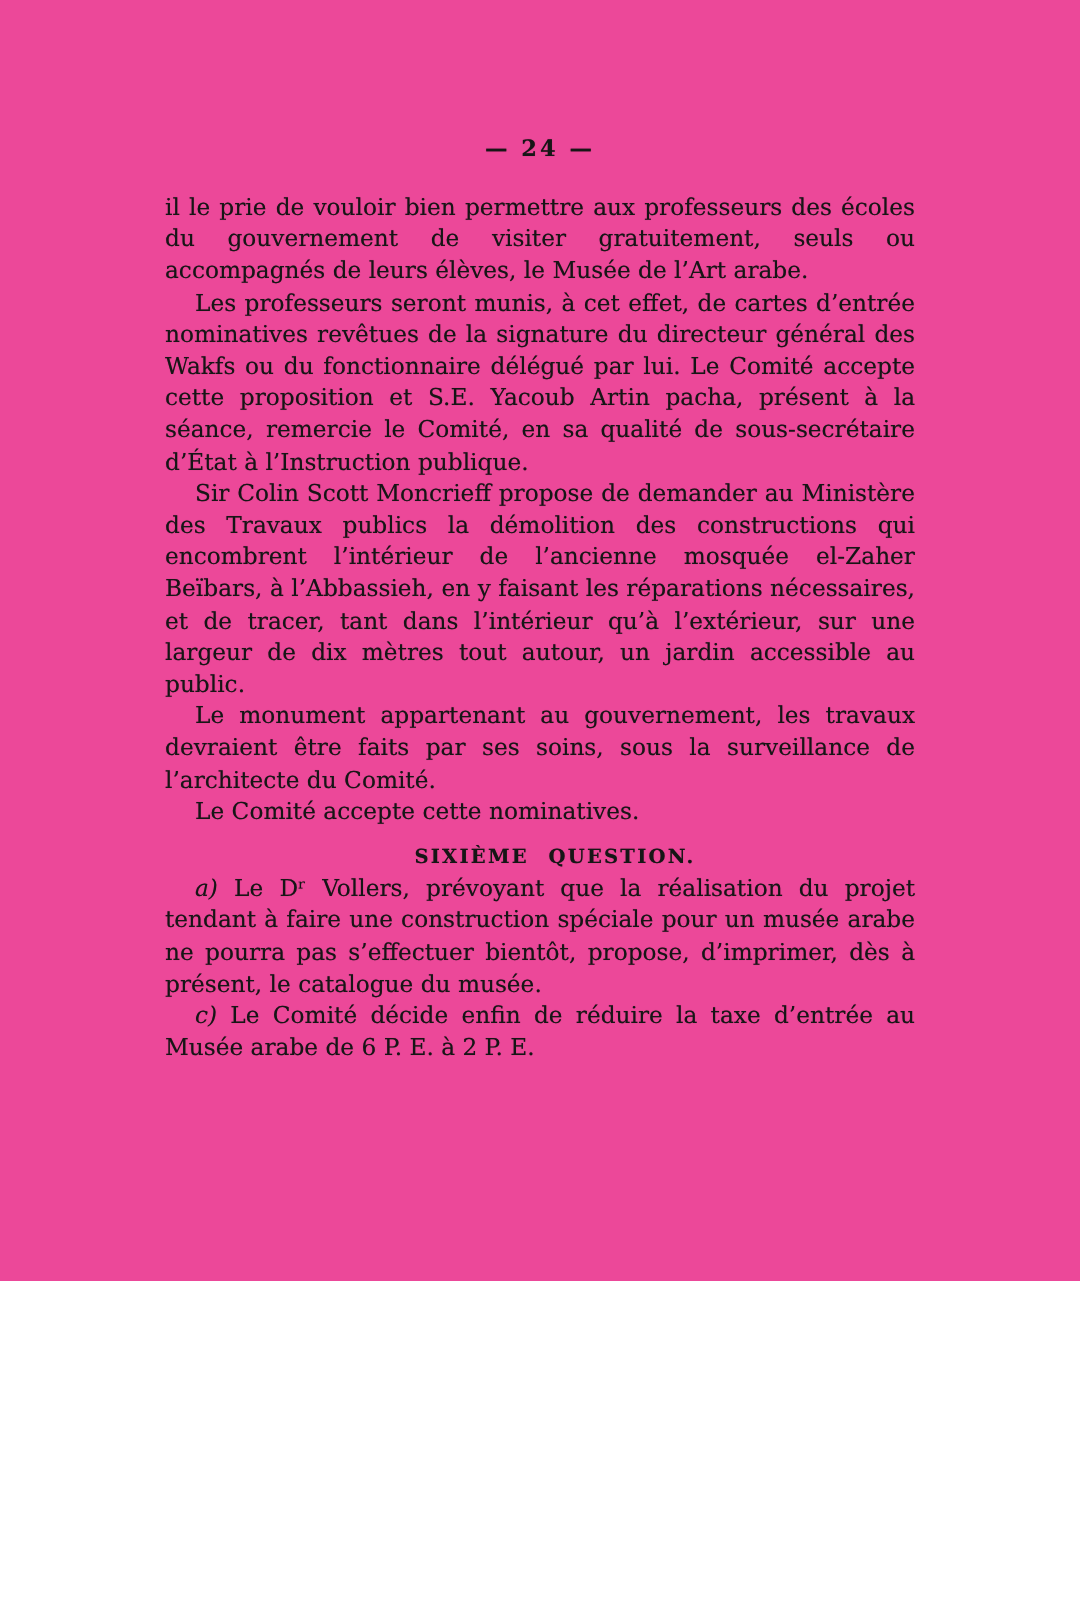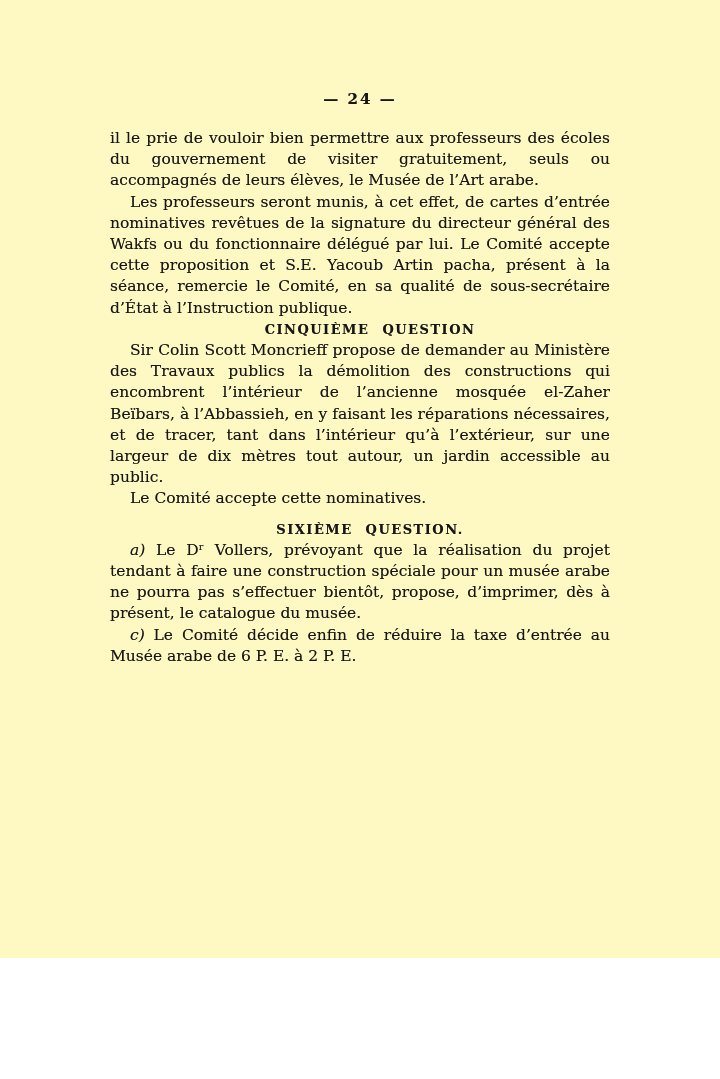--- a/index.html
+++ b/index.html
@@ -1,20 +1,20 @@
 <!DOCTYPE html>
 <html lang="fr"><head>
 <meta charset="utf-8">
 <style>
   html, body { margin: 0; padding: 0; background: #ffffff; }
   .page {
     position: relative;
     width: 720px;
-    height: 958px;
-    background: #fef9c3;
+    height: 854px;
+    background: #ec4899;
     font-family: "DejaVu Serif", "Liberation Serif", serif;
     color: #161616;
     overflow: hidden;
   }
   .pageno {
     position: absolute;
     top: 90px;
     left: 0;
     width: 100%;
     text-align: center;
@@ -56,24 +56,24 @@
 <div class="page">
 
   <div class="pageno">— 24 —</div>
 
   <div class="text-block">
 
     <p class="no-indent"><span>il le prie de vouloir bien permettre aux professeurs des écoles du gouvernement de visiter gratuitement, seuls ou accompagnés de leurs élèves, le Musée de l’Art arabe.</span></p>
 
     <p><span>Les professeurs seront munis, à cet effet, de cartes d’entrée nominatives revêtues de la signature du directeur général des Wakfs ou du fonctionnaire délégué par lui. Le Comité accepte cette proposition et S.E. Yacoub Artin pacha, présent à la séance, remercie le Comité, en sa qualité de sous-secrétaire d’État à l’Instruction publique.</span></p>
 
-    <p class="qheading">CINQUIÈME QUESTION</p>
 
     <p><span>Sir Colin Scott Moncrieff propose de demander au Ministère des Travaux publics la démolition des constructions qui encombrent l’intérieur de l’ancienne mosquée el-Zaher Beïbars, à l’Abbassieh, en y faisant les réparations nécessaires, et de tracer, tant dans l’intérieur qu’à l’extérieur, sur une largeur de dix mètres tout autour, un jardin accessible au public.</span></p>
 
+    <p><span>Le monument appartenant au gouvernement, les travaux devraient être faits par ses soins, sous la surveillance de l’architecte du Comité.</span></p>
 
     <p><span>Le Comité accepte cette nominatives.</span></p>
 
     <p class="qheading second">SIXIÈME QUESTION.</p>
 
     <p><span class="marker">a)</span> <span>Le Dʳ Vollers, prévoyant que la réalisation du projet tendant à faire une construction spéciale pour un musée arabe ne pourra pas s’effectuer bientôt, propose, d’imprimer, dès à présent, le catalogue du musée.</span></p>
 
 
 
     <p><span class="marker">c)</span> <span>Le Comité décide enfin de réduire la taxe d’entrée au Musée arabe de 6 P. E. à 2 P. E.</span></p>

